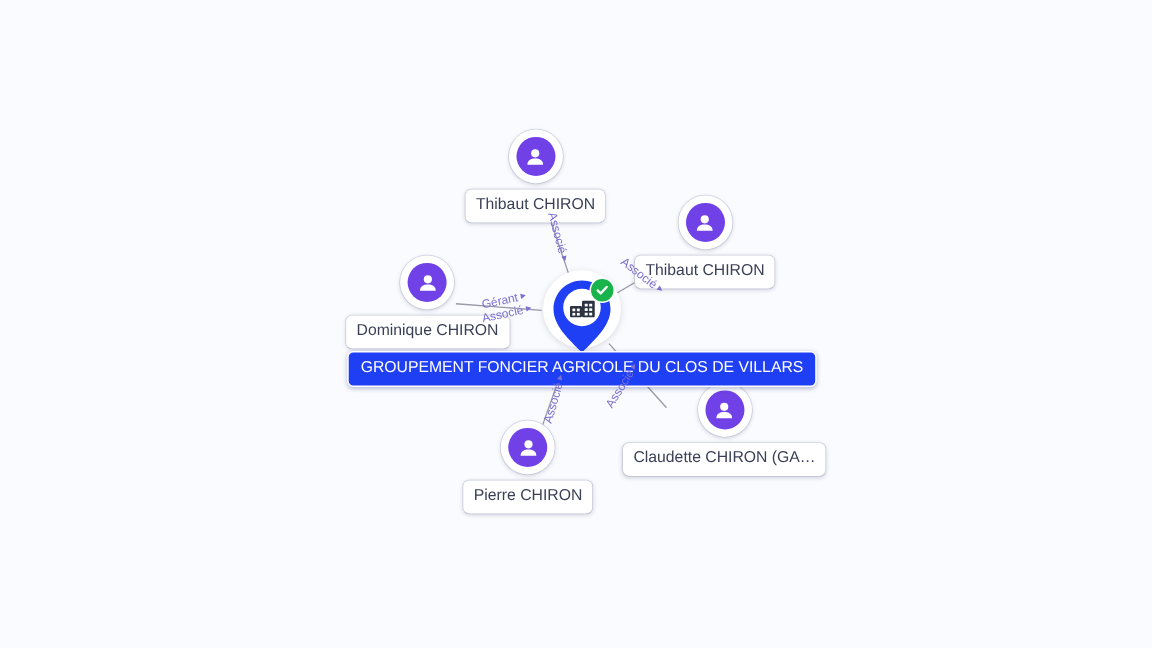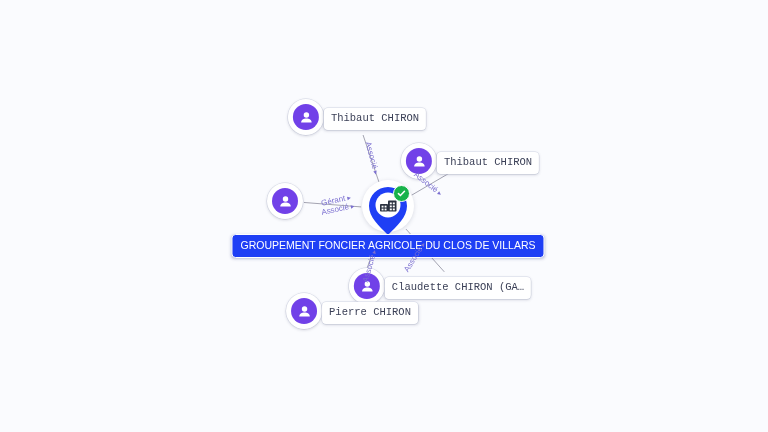--- a/index.html
+++ b/index.html
@@ -28,23 +28,22 @@
     width: 768px;
     height: 432px;
     pointer-events: none;
   }
 
   
   .person-node {
     position: absolute;
     transform: translate(-50%, -50%);
     display: flex;
-    flex-direction: row;
-    align-items: center;
-    font-family: Liberation Mono, monospace;
+    flex-direction: column;
+    align-items: center;
   }
   .avatar-ring {
     width: 36px;
     height: 36px;
     border-radius: 50%;
     background: #ffffff;
     box-shadow: 0 1px 3px rgba(60,64,100,0.22), 0 0 0 0.5px rgba(210,214,230,0.9);
     display: flex;
     align-items: center;
     justify-content: center;
@@ -167,21 +166,21 @@
         <div class="avatar-ring">
           <div class="avatar-disc">
             <svg width="15" height="15" viewBox="0 0 16 16">
               <circle cx="8" cy="5.3" r="2.9" fill="#ffffff"></circle>
               <path d="M2.4 13.4 C2.4 10.2 5.0 9.0 8 9.0 C11 9.0 13.6 10.2 13.6 13.4 Z" fill="#ffffff"></path>
             </svg>
           </div>
         </div>
         <div class="node-label">Thibaut CHIRON</div>
       </div>
-      <div class="person-node" style="left: 440px; top: 286px;">
+      <div class="person-node" style="left: 483px; top: 286px;">
         <div class="avatar-ring">
           <div class="avatar-disc">
             <svg width="15" height="15" viewBox="0 0 16 16">
               <circle cx="8" cy="5.3" r="2.9" fill="#ffffff"></circle>
               <path d="M2.4 13.4 C2.4 10.2 5.0 9.0 8 9.0 C11 9.0 13.6 10.2 13.6 13.4 Z" fill="#ffffff"></path>
             </svg>
           </div>
         </div>
         <div class="node-label">Claudette CHIRON (GA…</div>
       </div>
@@ -198,20 +197,21 @@
       </div>
       <div class="person-node" style="left: 285px; top: 201px;">
         <div class="avatar-ring">
           <div class="avatar-disc">
             <svg width="15" height="15" viewBox="0 0 16 16">
               <circle cx="8" cy="5.3" r="2.9" fill="#ffffff"></circle>
               <path d="M2.4 13.4 C2.4 10.2 5.0 9.0 8 9.0 C11 9.0 13.6 10.2 13.6 13.4 Z" fill="#ffffff"></path>
             </svg>
           </div>
         </div>
+        <div class="node-label">Dominique CHIRON</div>
       </div>
     </div>
 
   <div id="company-node" style="left: 388px; top: 211px;">
     <div class="pin-wrap">
       <div class="pin-glow"></div>
       <svg class="pin-shape" width="46" height="54" viewBox="0 0 46 54">
         <path d="M23 3 C12.5 3 4 11.5 4 22 C4 33 14 42 23 51 C32 42 42 33 42 22 C42 11.5 33.5 3 23 3 Z" fill="#1f3ff5"></path>
         <circle cx="23" cy="21" r="12.5" fill="#ffffff"></circle>
         <g transform="translate(14.5,14.5)">

